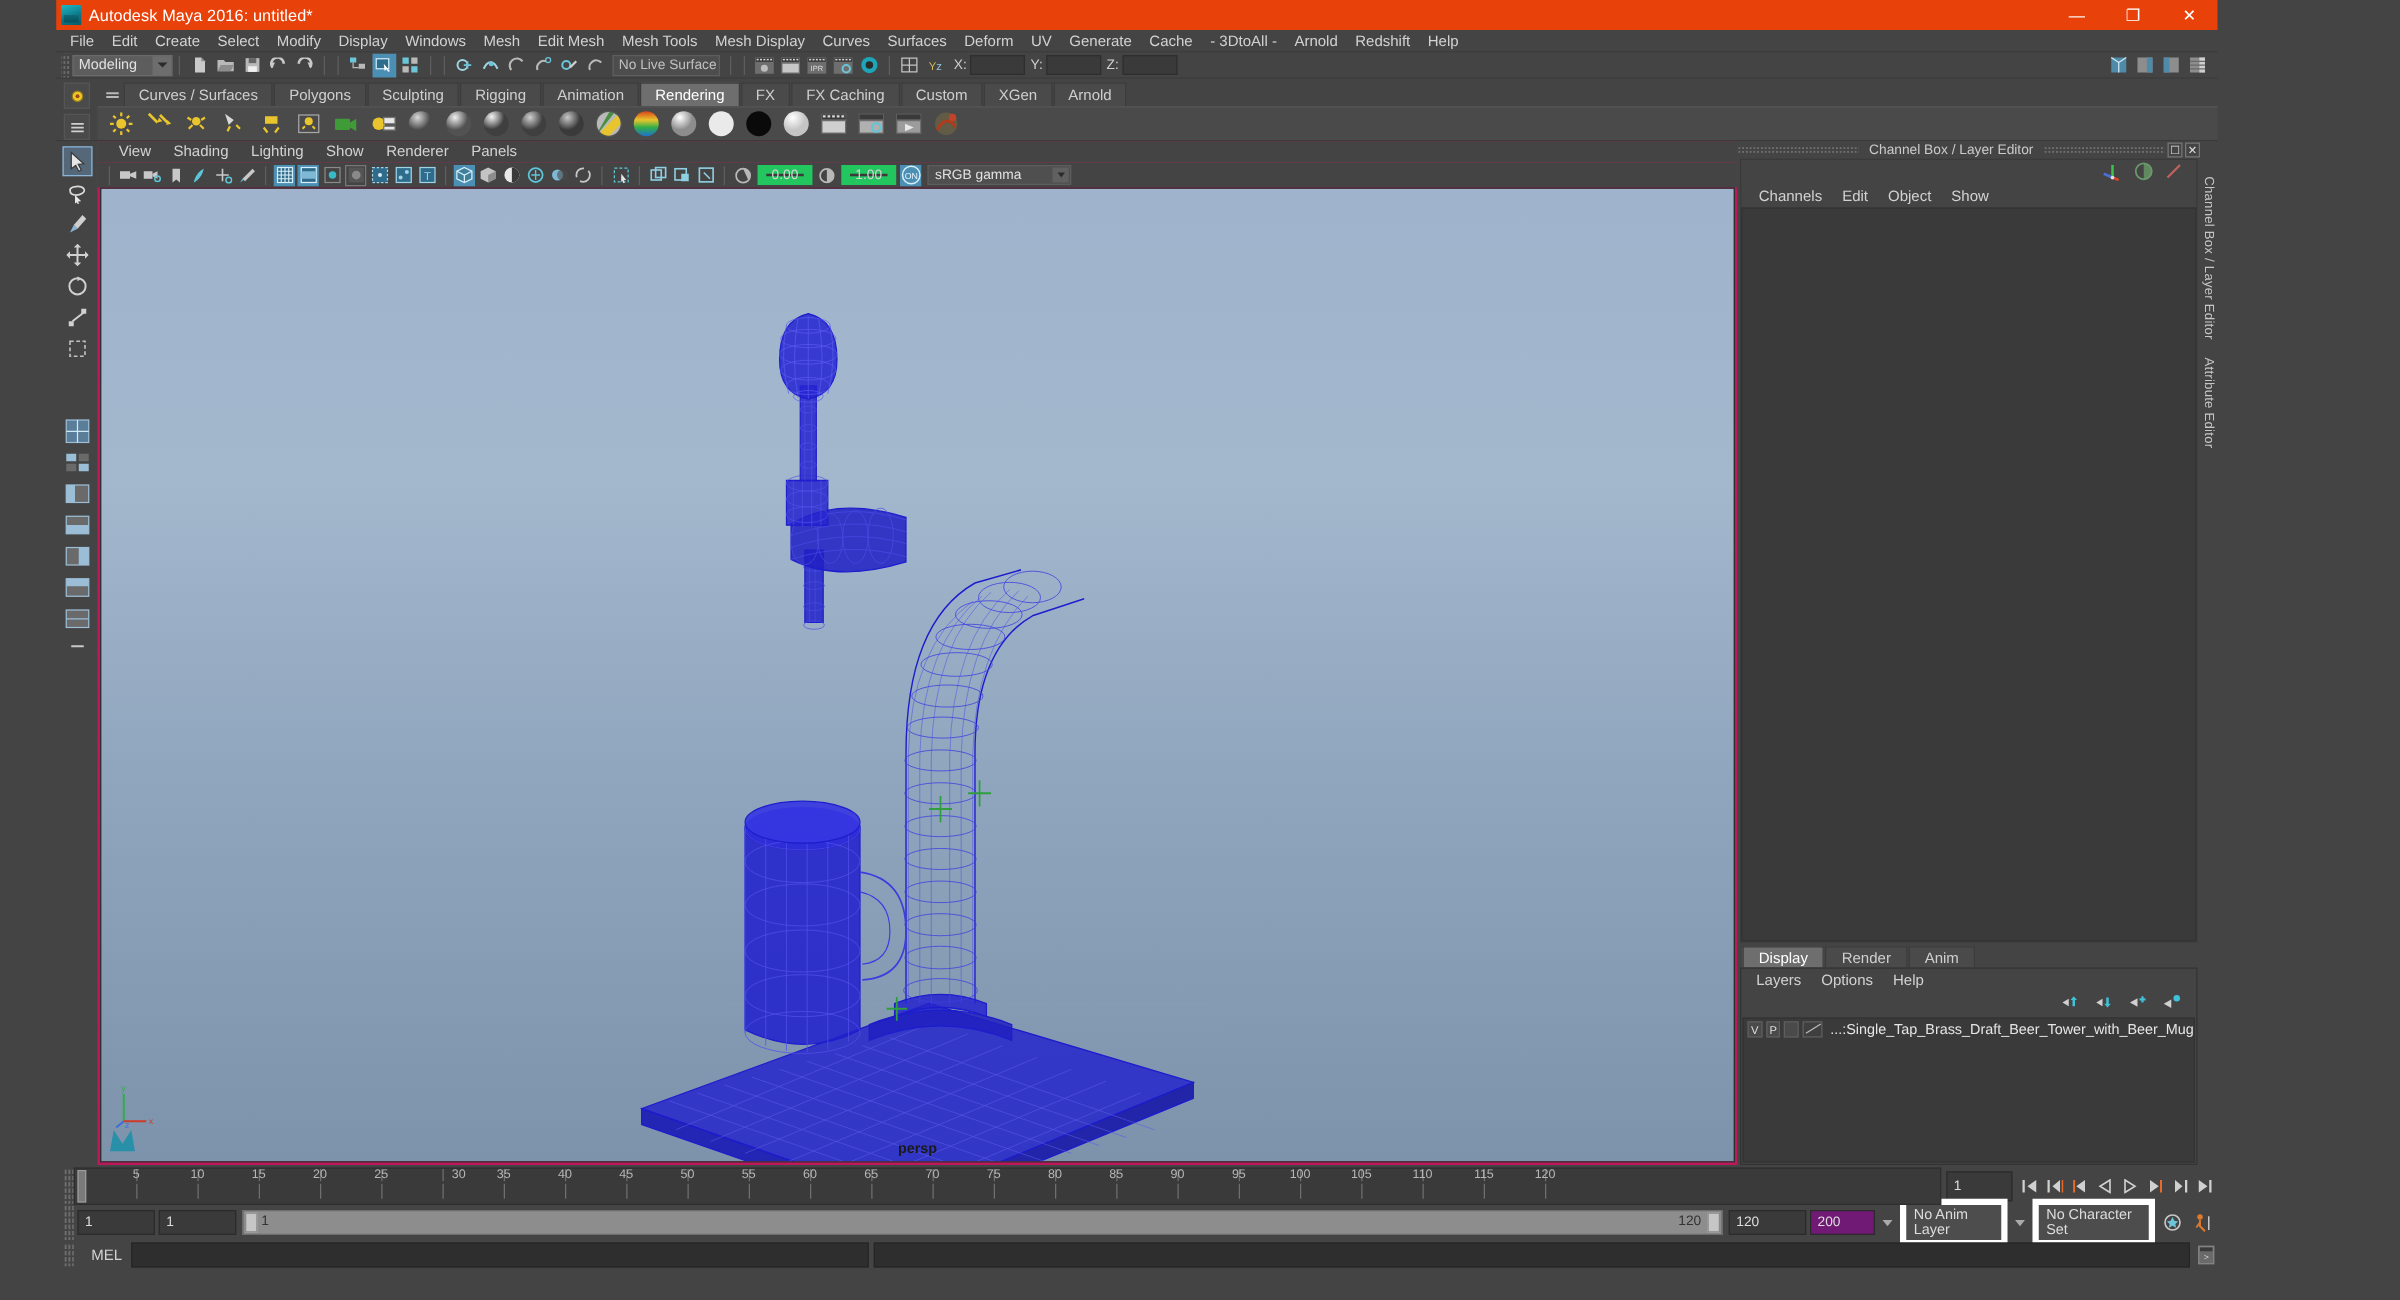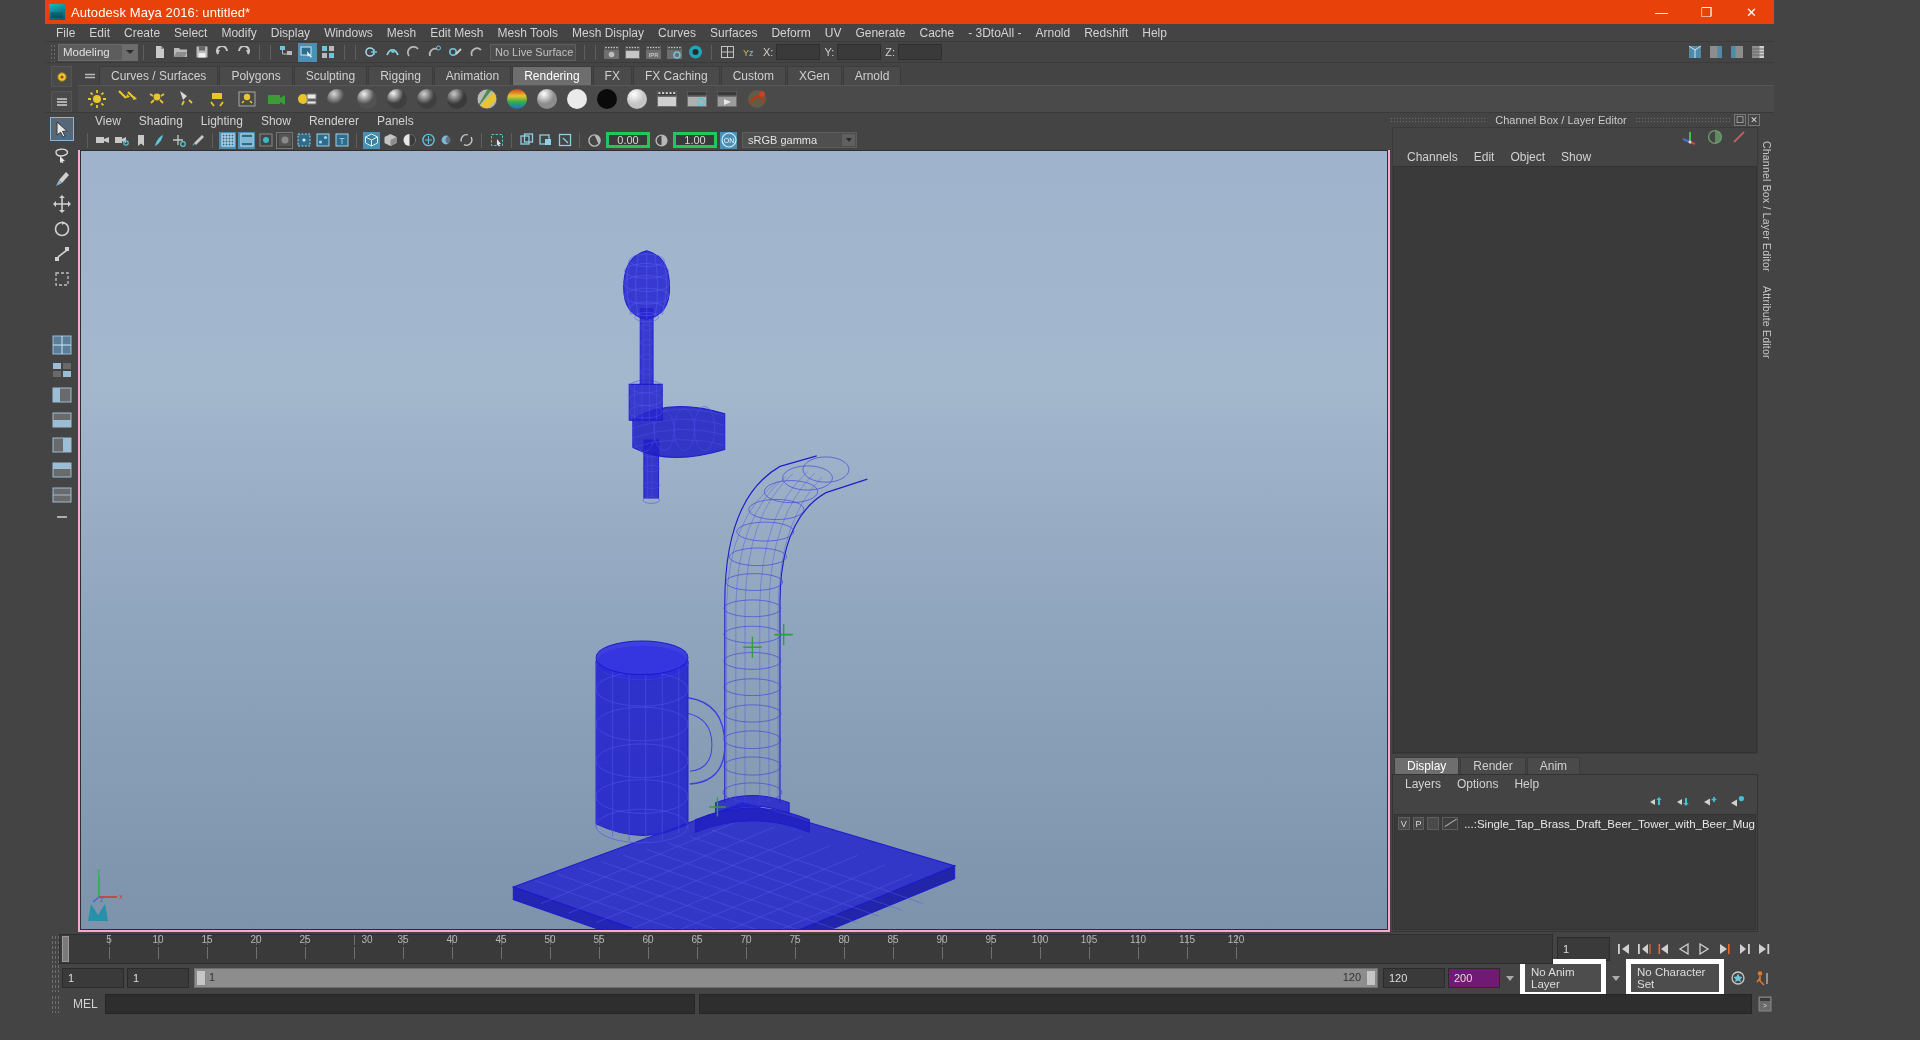--- a/index.html
+++ b/index.html
@@ -81,28 +81,28 @@
 
   
   .bodyrow{ flex:1; display:flex; min-height:0; background:#444444; }
   .toolbox{ width:33px; flex:0 0 33px; background:#444444; display:flex; flex-direction:column; align-items:center; padding-top:4px; gap:1px;}
   .tb-btn{ width:24px;height:24px;display:flex;align-items:center;justify-content:center;border:1px solid transparent;}
   .tb-btn.sel{ border:1px solid #8ab4d8; background:#55687a; }
   .tb-gap{ height:40px; }
   .tb-small{ width:24px;height:18px;display:flex;align-items:center;justify-content:center;}
 
   
-  .vpcol{ flex:1; min-width:0; display:flex; flex-direction:column; background:#f9a8d4; }
+  .vpcol{ flex:1; min-width:0; display:flex; flex-direction:column; background:#be185d; }
   .vp-menus{ height:17px; background:#444444; display:flex; align-items:center; padding-left:8px;}
   .vp-menu{ padding:0 9px;font-size:12px;color:#d2d2d2;height:17px;line-height:17px;}
   .vp-toolbar{ height:20px; background:#444444; display:flex; align-items:center; padding-left:4px; gap:0;}
   .vi{ width:17px;height:17px;flex:0 0 17px;display:flex;align-items:center;justify-content:center;margin:0 1px;}
   .vi.on{ background:#4b8fb5; }
   .vi.framed{ border:1px solid #777; }
-  .num-field{ width:44px;height:16px;background:#3a3a3a;border:3px solid #22c55e;color:#d8d8d8;
+  .num-field{ width:44px;height:16px;background:#3a3a3a;border:7px solid #22c55e;color:#d8d8d8;
      font-size:11px;display:flex;align-items:center;justify-content:center;margin:0 2px;}
   .gamma-sel{ width:115px;height:16px;background:#4f4f4f;border:1px solid #5d5d5d;position:relative;
      font-size:11px;color:#e2e2e2;display:flex;align-items:center;padding-left:5px;margin-left:4px;}
   .gamma-sel .ar{ position:absolute;right:1px;top:1px;width:13px;height:12px;background:#606060;display:flex;align-items:center;justify-content:center;}
   .gamma-sel .ar:before{content:"";border-left:3.5px solid transparent;border-right:3.5px solid transparent;border-top:4px solid #2b2b2b;}
 
   .viewport{ flex:1; position:relative; overflow:hidden;
      background:linear-gradient(180deg,#9fb4cc 0%, #a3b7cd 30%, #8fa5bd 62%, #7d93ac 100%);
      border:1px solid #2f2f2f; margin:0 2px 2px 2px;}
   .vp-label{ position:absolute; left:0; right:0; bottom:4px; text-align:center; color:#1a1a1a; font-size:11.5px; font-weight:bold;}
@@ -1139,20 +1139,21 @@
             <text x="6" y="10" font-size="7" fill="#2fae4a" font-family="Liberation Sans">y</text>
             <text x="28" y="36" font-size="7" fill="#d03a2a" font-family="Liberation Sans">x</text>
             <text x="9" y="39" font-size="7" fill="#3a6fd8" font-family="Liberation Sans">z</text>
           </svg>
         </div>
         <div style="position:absolute;left:4px;bottom:4px;width:26px;height:26px">
           <svg width="26" height="26" viewBox="0 0 26 26">
               <path d="M3 22 L6 5 L13 16 L20 5 L23 22 Z" fill="#1f8fa8" opacity=".9"></path>
             </svg>
         </div>
+        <div class="vp-label">persp</div>
       </div>
     </div>
 
     <div class="rightcol">
       <div class="rp-title">
         <div class="rp-dots"></div>
         <div class="rp-title-text">Channel Box / Layer Editor</div>
         <div class="rp-dots"></div>
         <div class="rp-winbtn">☐</div>
         <div class="rp-winbtn">✕</div>

